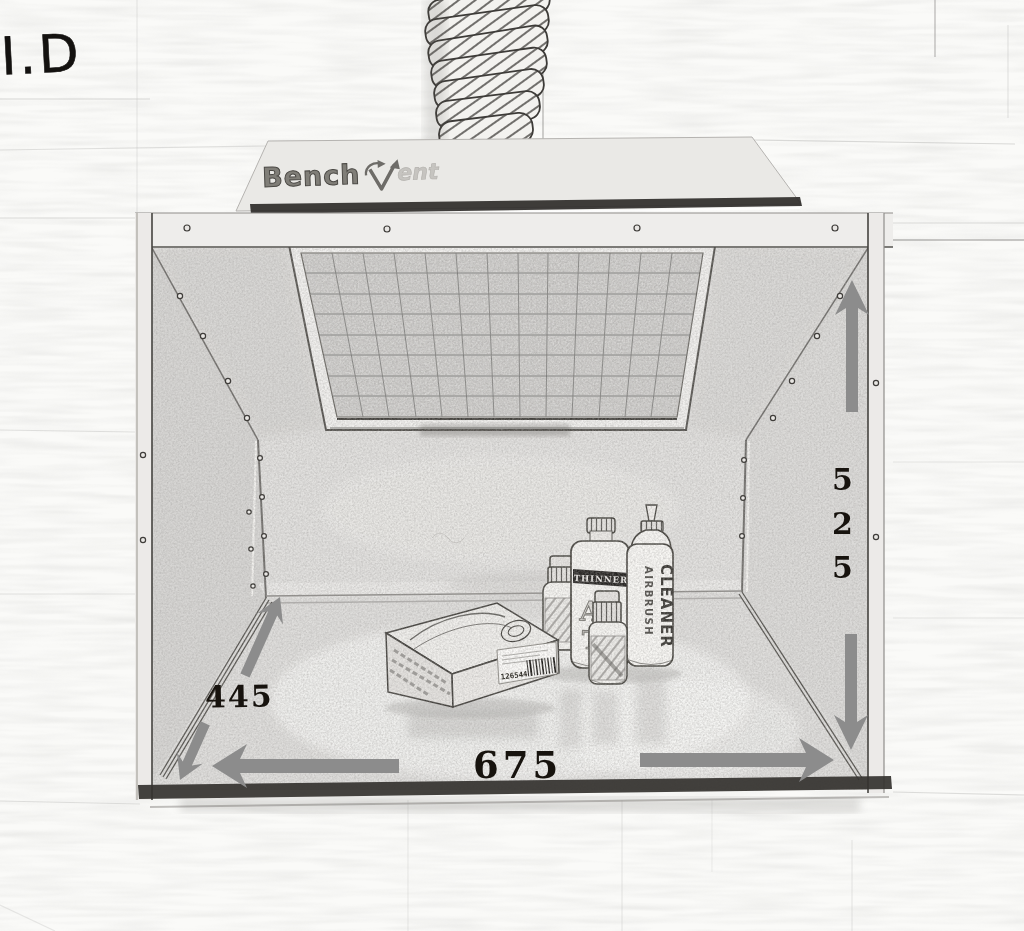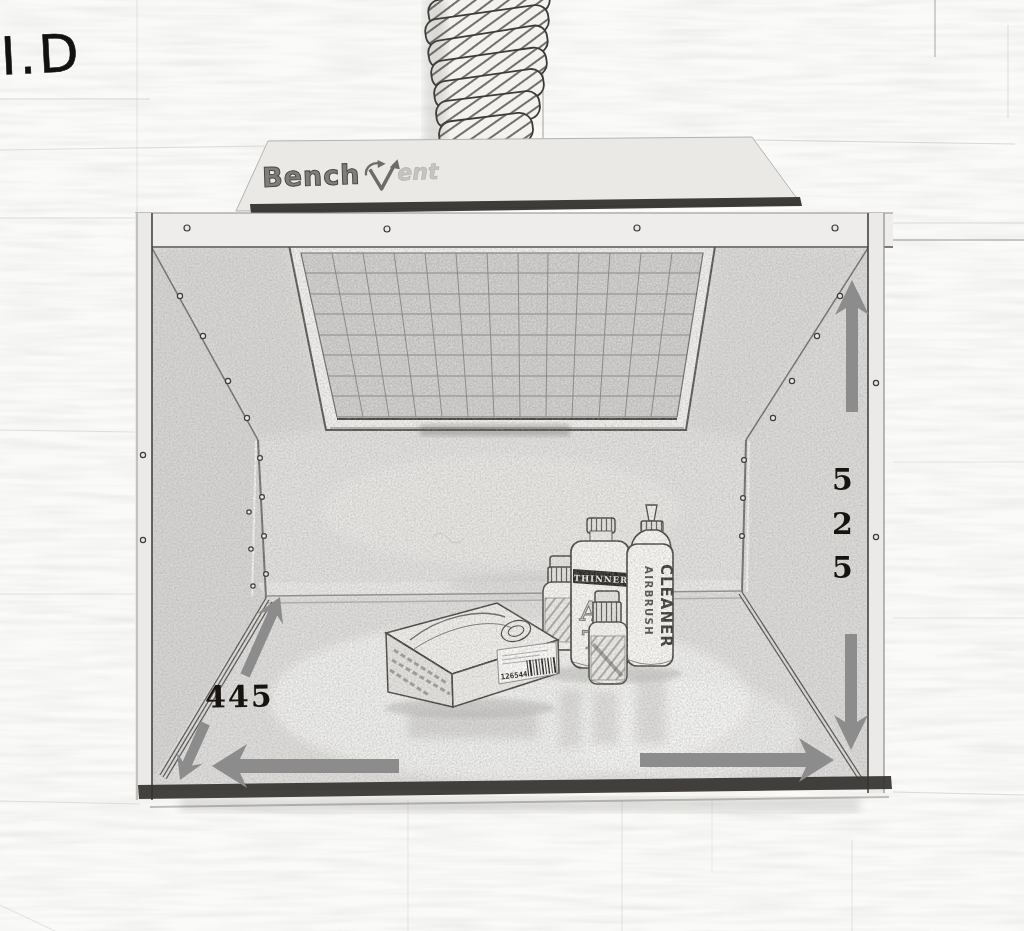--- a/index.html
+++ b/index.html
@@ -325,16 +325,17 @@
   <svg class="logo-v" width="40" height="34" viewBox="0 0 40 34">
     <path d="M8,10 L19,30 L33,6" stroke="#6e6c68" stroke-width="3.5" fill="none" stroke-linejoin="round"></path>
     <path d="M28,9 L36,1 L38,11 Z" fill="#6e6c68"></path>
     <path d="M4,16 C3,7 12,2 20,5" stroke="#6e6c68" stroke-width="2.4" fill="none"></path>
     <path d="M16,1 L24,5 L16,9 Z" fill="#6e6c68"></path>
   </svg>
   <span class="logo-ent">ent</span>
 </div>
 
 <div id="dim-depth" class="lbl">445</div>
+<div id="dim-width" class="lbl">675</div>
 <div id="dim-height" class="lbl">525</div>
 <div id="id-note">I.D</div>
 
 </div>
 
 </body></html>

